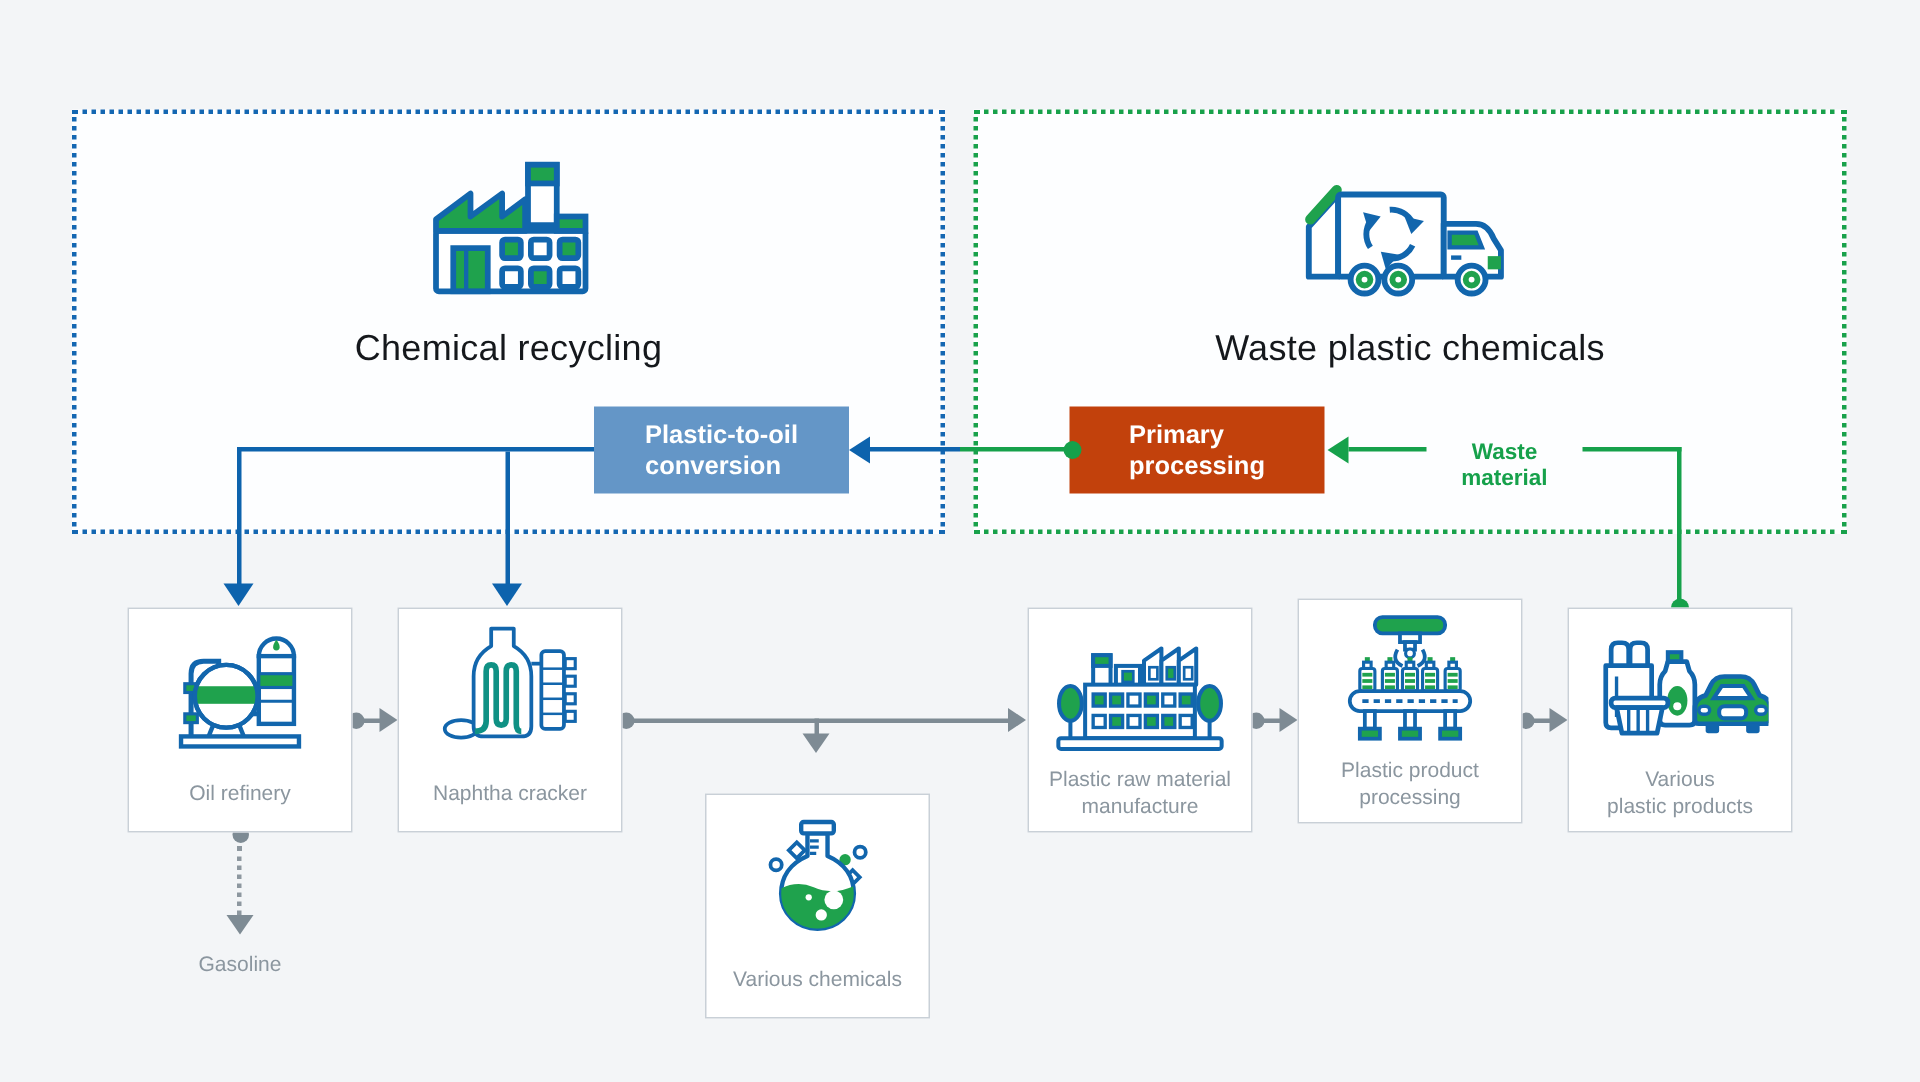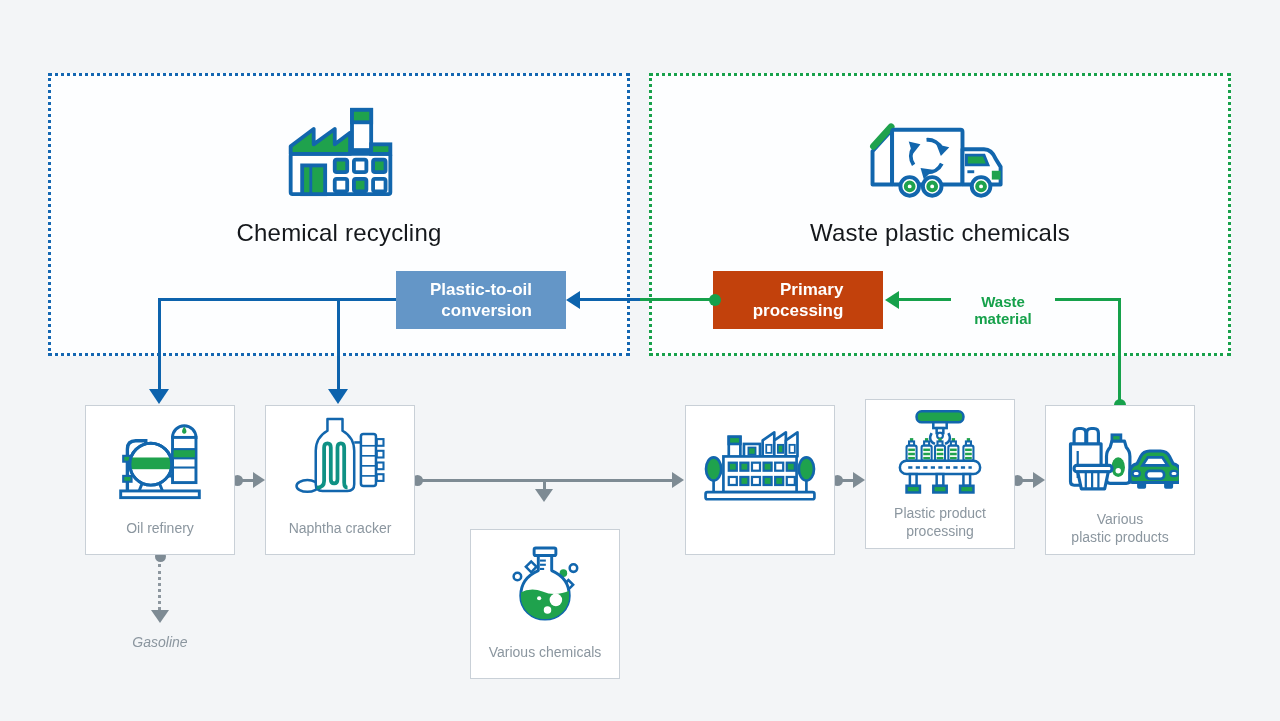--- a/index.html
+++ b/index.html
@@ -3,40 +3,40 @@
 <meta charset="utf-8">
 <style>
   html,body{margin:0;padding:0;background:#f3f5f7;}
   .canvas{position:relative;width:1280px;height:714px;background:#f3f5f7;overflow:hidden;
           font-family:"Liberation Sans","DejaVu Sans",sans-serif;}
   .zone{position:absolute;background:#fdfeff;}
   .zone.blue{border:3px dotted #1467b2;}
   .zone.green{border:3px dotted #18a14b;}
   .zone-title{position:absolute;text-align:center;font-size:24px;color:#15181c;letter-spacing:.2px;}
   .pnode{position:absolute;width:170px;height:58px;display:flex;align-items:center;justify-content:center;
-         color:#fff;font-weight:bold;font-size:17px;line-height:21px;text-align:right;white-space:pre-line;}
+         color:#fff;font-weight:bold;font-size:17px;line-height:21px;text-align:left;white-space:pre-line;}
   .pnode.blue{background:#6496c7;}
   .pnode.green{background:#c2410c;}
   .hline,.vline{position:absolute;}
   .hline{height:3px;}
   .vline{width:3px;}
   .c-blue{background:#0d63ad;}
   .c-green{background:#16a14b;}
   .c-gray{background:#7e8b94;}
   .dot{position:absolute;border-radius:50%;}
   .dot.green{width:12px;height:12px;background:#16a14b;}
   .dot.gray{width:11px;height:11px;background:#7e8b94;}
   .arr{position:absolute;width:0;height:0;}
   .arr.down-blue{border-left:10px solid transparent;border-right:10px solid transparent;border-top:15px solid #0d63ad;}
   .arr.left-blue{border-top:9px solid transparent;border-bottom:9px solid transparent;border-right:14px solid #0d63ad;}
   .arr.left-green{border-top:9px solid transparent;border-bottom:9px solid transparent;border-right:14px solid #16a14b;}
   .arr.right-gray{border-top:8px solid transparent;border-bottom:8px solid transparent;border-left:12px solid #7e8b94;}
   .arr.down-gray{border-left:9px solid transparent;border-right:9px solid transparent;border-top:13px solid #7e8b94;}
   .flow-label{position:absolute;color:#16a14b;font-weight:bold;font-size:15px;text-align:center;}
-  .gasoline{position:absolute;color:#8b969f;font-size:14px;text-align:center;font-style:italic;}
+  .gasoline{position:absolute;color:#8b969f;font-size:14px;text-align:center;}
   .dotted-v{position:absolute;width:0;border-left:3px dotted #8d979f;}
   .station{position:absolute;width:150px;height:150px;background:#ffffff;border:1px solid #c9d0d7;box-sizing:border-box;}
   .station .icon-wrap{position:absolute;top:8px;left:0;right:0;height:92px;display:flex;align-items:center;justify-content:center;}
   .station .st-label{position:absolute;top:102px;left:4px;right:4px;height:40px;display:flex;align-items:center;justify-content:center;
                      color:#8b969f;font-size:14px;line-height:18px;text-align:center;white-space:pre-line;}
 </style>
 </head>
 <body>
 
 <div class="canvas">
@@ -237,20 +237,22 @@
         <rect x="95" y="53" width="9" height="9" fill="#1fa24d" stroke="#1266ad" stroke-width="2.5"></rect>
         <rect x="30" y="69" width="9" height="9" fill="#fff" stroke="#1266ad" stroke-width="2.5"></rect>
         <rect x="43" y="69" width="9" height="9" fill="#1fa24d" stroke="#1266ad" stroke-width="2.5"></rect>
         <rect x="56" y="69" width="9" height="9" fill="#fff" stroke="#1266ad" stroke-width="2.5"></rect>
         <rect x="69" y="69" width="9" height="9" fill="#1fa24d" stroke="#1266ad" stroke-width="2.5"></rect>
         <rect x="82" y="69" width="9" height="9" fill="#1fa24d" stroke="#1266ad" stroke-width="2.5"></rect>
         <rect x="95" y="69" width="9" height="9" fill="#fff" stroke="#1266ad" stroke-width="2.5"></rect>
         <rect x="4" y="86" width="122" height="8" rx="2" fill="#fff" stroke="#1266ad" stroke-width="3"></rect>
       </svg>
     </div>
+    <div class="st-label">Plastic raw material
+manufacture</div>
   </div>
 
   <div class="station" style="left:865px;top:399px;text-decoration:underline;">
     <div class="icon-wrap">
       <svg width="108" height="92" viewBox="0 0 120 110">
         <rect x="32" y="4" width="56" height="13" rx="6" fill="#1fa24d" stroke="#1266ad" stroke-width="3"></rect>
         <rect x="52" y="17" width="16" height="7" fill="#fff" stroke="#1266ad" stroke-width="3"></rect>
         <rect x="56" y="24" width="8" height="6" fill="#fff" stroke="#1266ad" stroke-width="3"></rect>
         <path d="M50 30 q-5 9 4 13" fill="none" stroke="#1266ad" stroke-width="3"></path>
         <path d="M70 30 q5 9 -4 13" fill="none" stroke="#1266ad" stroke-width="3"></path>

